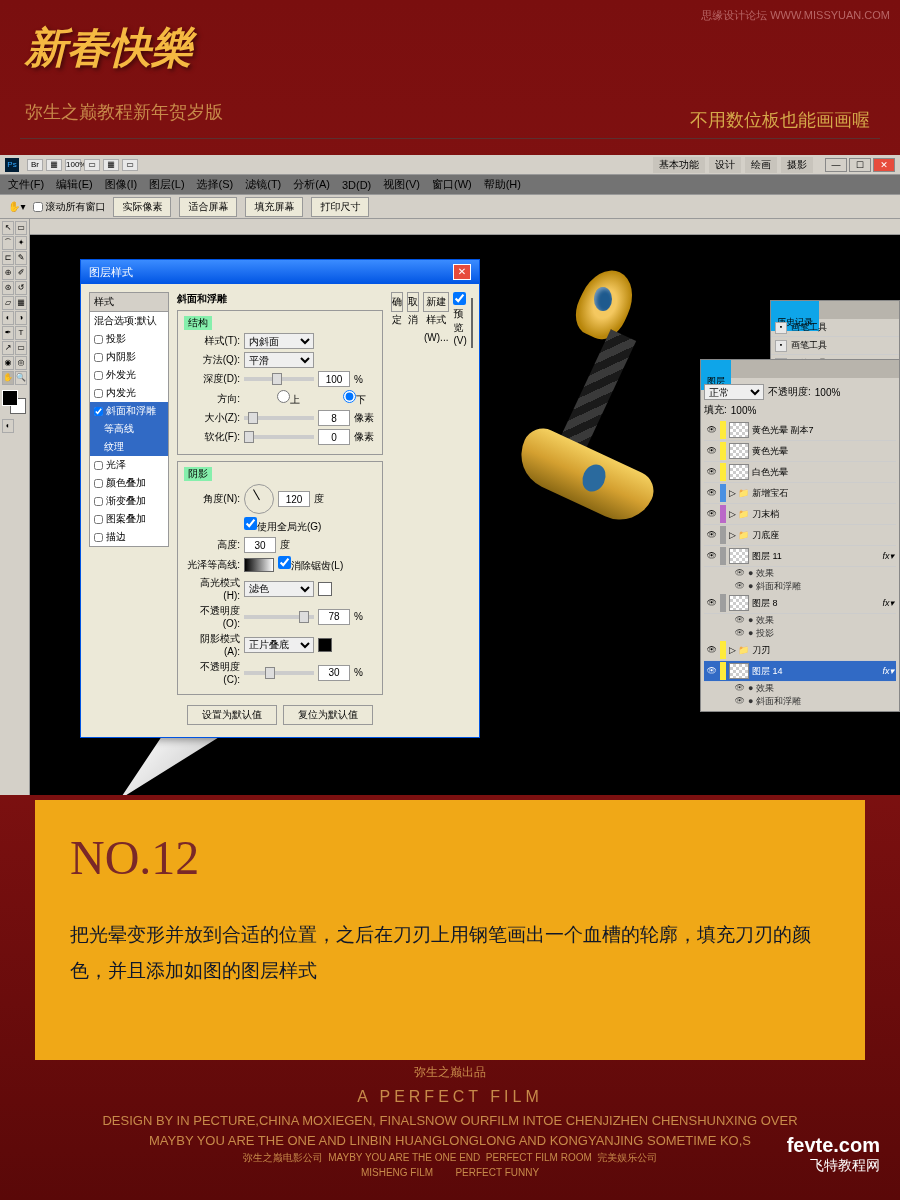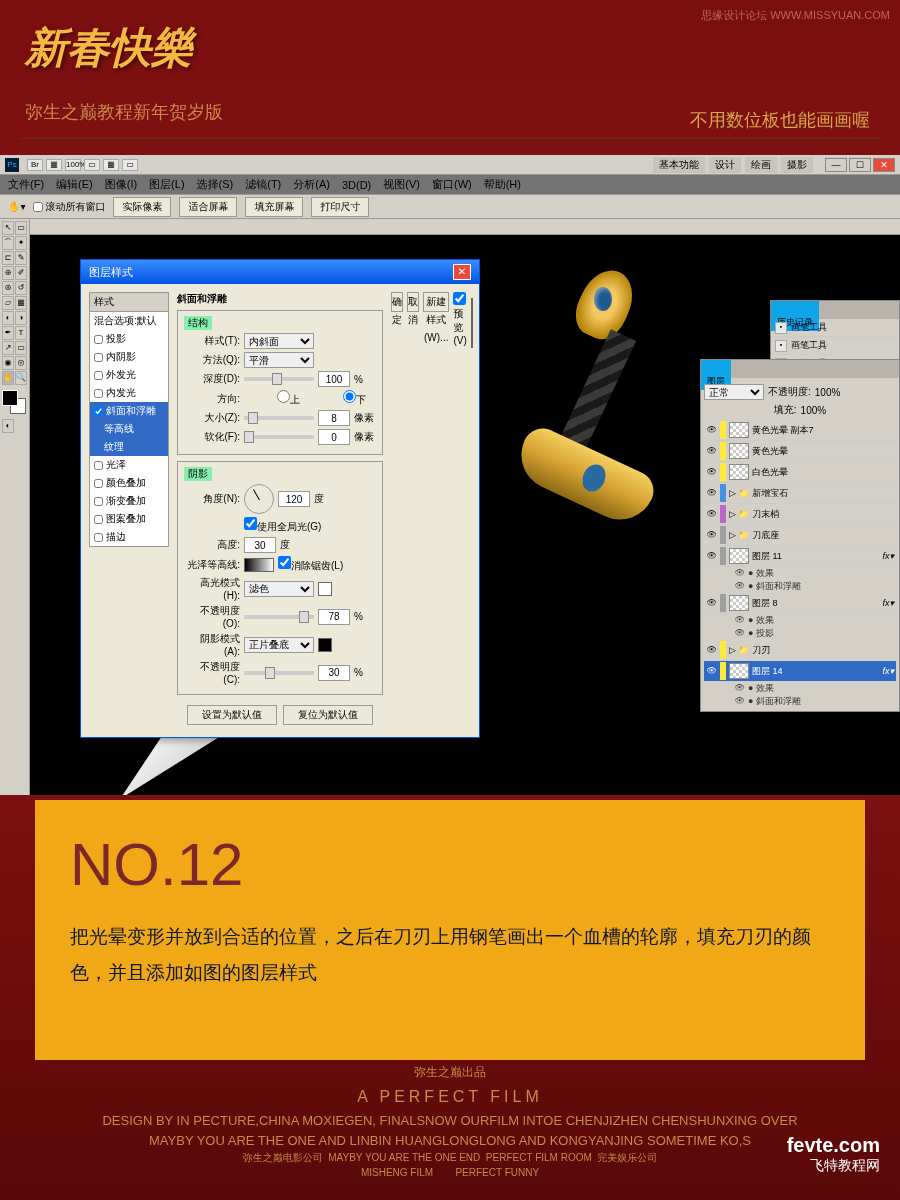--- a/index.html
+++ b/index.html
@@ -82,21 +82,21 @@
 .history-panel{position:absolute;right:-180px;top:140px;width:170px;background:#d4d0c8;border:1px solid #888;z-index:4}
 .hist-row{display:flex;align-items:center;gap:4px;padding:2px 4px;font-size:9px;border-bottom:1px solid #ccc}
 .hist-row.sel{background:#316ac5;color:#fff}
 .hist-icon{width:12px;height:12px;background:#e8e8e8;border:1px solid #aaa;font-size:7px;text-align:center}
 .color-bar{width:6px;display:inline-block}
 .cb-y{background:#ffeb3b;height:100%}
 .cb-b{background:#4a90e2;height:100%}
 .cb-p{background:#ba68c8;height:100%}
 .cb-g{background:#9e9e9e;height:100%}
 .yellow-box{position:absolute;top:800px;left:35px;width:830px;height:260px;background:#f0a817;padding:30px 35px}
-.step-num{font-size:60px;color:#7a2828;font-family:Liberation Sans, sans-serif;margin-bottom:20px}
+.step-num{font-size:48px;color:#7a2828;font-family:Liberation Serif, serif;margin-bottom:32px}
 .step-text{font-size:19px;color:#0f172a;line-height:1.9}
 .credits{position:absolute;bottom:20px;left:0;right:0;text-align:center;color:#c78a4a;font-size:10px;line-height:1.5}
 .credits .pf{font-size:16px;letter-spacing:4px;margin:2px 0}
 .credits .lg{font-size:13px}
 .credits .top-credit{font-size:12px;margin-bottom:4px}
 .footer-logo{position:absolute;bottom:25px;right:20px;color:#fff;font-size:14px;text-align:right}
 .footer-logo .big{font-size:20px;font-weight:bold}
 </style>
 </head>
 <body>
@@ -385,21 +385,21 @@
         <div class="panel">
           <div class="panel-tabs">
               <div class="panel-tab">图层</div>
             </div>
           <div class="panel-content">
             <div class="frow">
                 <select style="width:60px"><option>正常</option></select>
                 <span>不透明度:</span>
                 <span>100%</span>
               </div>
-            <div class="frow" style="justify-content:center">
+            <div class="frow" style="justify-content:flex-start">
                 <span>填充:</span>
                 <span>100%</span>
               </div>
             <div id="layer-items">
                 <div class="layer-row">
                   <span class="eye">👁</span>
                   <div class="color-bar cb-y" style="height:18px"></div>
                   <div class="thumb"></div>
                   <span>黄色光晕 副本7</span>
                 </div>

